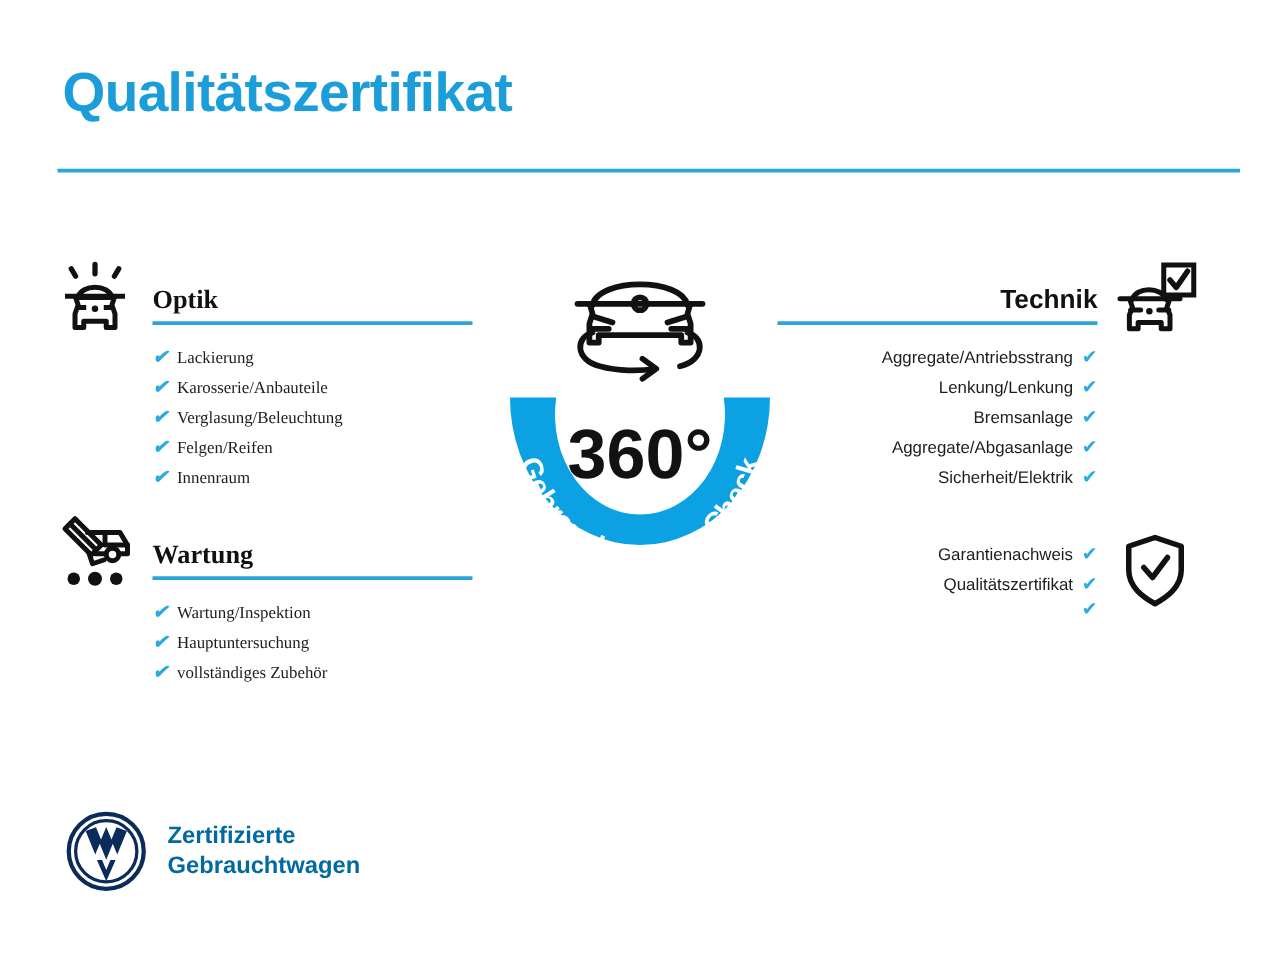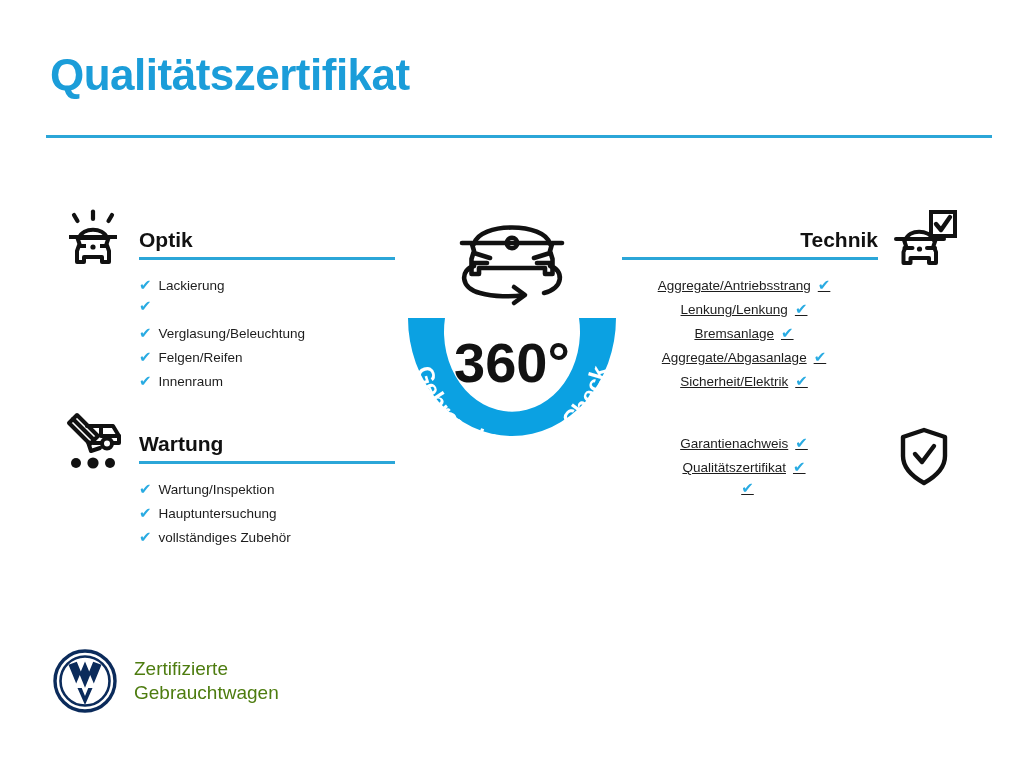--- a/index.html
+++ b/index.html
@@ -39,21 +39,21 @@
     width: 946px;
     height: 3px;
     background: #2ba6d8;
   }
 
   
   .col {
     position: absolute;
     width: 350px;
   }
-  .col-left  { left: 49px; }
+  .col-left  { left: 32px; font-family: Liberation Serif, serif; }
   .col-right { left: 610px; }
 
   .block { position: relative; }
 
   .block-head {
     position: relative;
     height: 46px;
   }
   .block-title {
     position: absolute;
@@ -86,21 +86,21 @@
     display: flex;
     align-items: baseline;
     font-size: 13.5px;
     line-height: 24px;
     color: #1d1d1d;
     white-space: nowrap;
     min-height: 24px;
   }
   .col-left .items  { padding-left: 90px; }
   .col-right .items { padding-right: 82px; justify-content: flex-end; }
-  .col-right .items li { justify-content: center; text-decoration: underline; }
+  .col-right .items li { justify-content: flex-end; }
 
   .chk {
     color: #29abe2;
     font-size: 15px;
     font-weight: 700;
     font-style: italic;
     line-height: 1;
     flex: 0 0 auto;
   }
   .col-left .chk  { margin-right: 7px; }
@@ -144,22 +144,22 @@
     position: absolute;
     left: 52px;
     top: 648px;
     display: flex;
     align-items: center;
     gap: 16px;
   }
   #footer-logo .vw-mark { width: 66px; height: 66px; display: block; }
   .brand-text {
     font-size: 19px;
-    font-weight: 400;
-    color: #4d7c0f;
+    font-weight: 700;
+    color: #0369a1;
     line-height: 1.28;
     white-space: nowrap;
   }
 </style>
 </head>
 <body>
 
 <div id="page">
 
   <div class="page-title">Qualitätszertifikat</div>
@@ -188,20 +188,21 @@
         <div class="block-title">Optik</div>
         <div class="head-rule"></div>
       </div>
       <ul class="items">
         <li>
           <span class="chk">✔</span>
           <span>Lackierung</span>
         </li>
         <li>
           <span class="chk">✔</span>
+          <span>Karosserie/Anbauteile</span>
         </li>
         <li>
           <span class="chk">✔</span>
           <span>Verglasung/Beleuchtung</span>
         </li>
         <li>
           <span class="chk">✔</span>
           <span>Felgen/Reifen</span>
         </li>
         <li>

